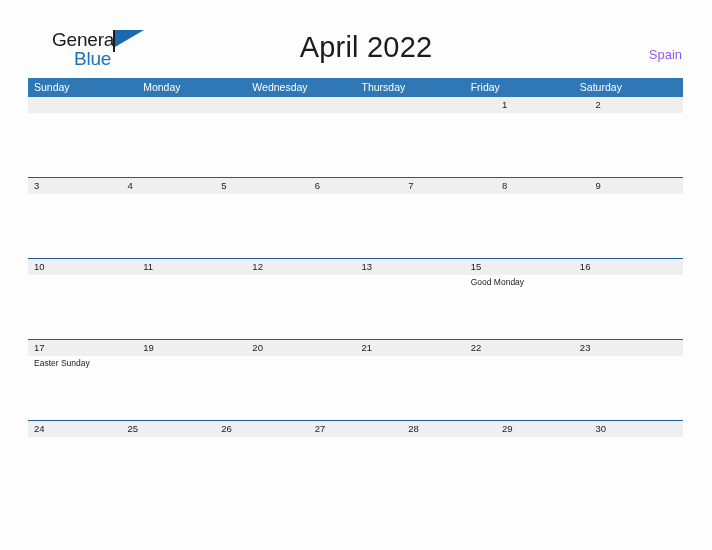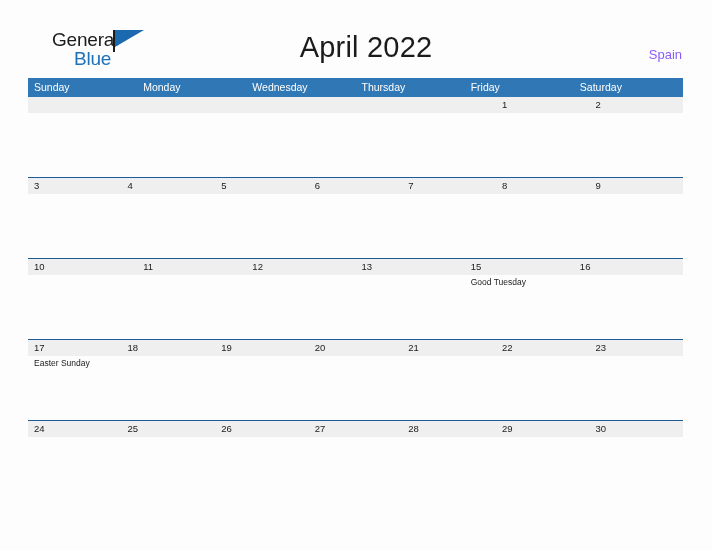--- a/index.html
+++ b/index.html
@@ -290,41 +290,37 @@
         <div class="day">
           <div class="day-num">12</div>
           <div class="day-event"></div>
         </div>
         <div class="day">
           <div class="day-num">13</div>
           <div class="day-event"></div>
         </div>
         <div class="day">
           <div class="day-num">15</div>
-          <div class="day-event">Good Tuesday</div>
+          <div class="day-event">Good Monday</div>
         </div>
         <div class="day">
           <div class="day-num">16</div>
           <div class="day-event"></div>
         </div>
       </div>
     </div>
 
     <div class="week">
       <div class="band"></div>
       <div class="days">
         <div class="day">
           <div class="day-num">17</div>
           <div class="day-event">Easter Sunday</div>
         </div>
         <div class="day">
-          <div class="day-num">18</div>
-          <div class="day-event"></div>
-        </div>
-        <div class="day">
           <div class="day-num">19</div>
           <div class="day-event"></div>
         </div>
         <div class="day">
           <div class="day-num">20</div>
           <div class="day-event"></div>
         </div>
         <div class="day">
           <div class="day-num">21</div>
           <div class="day-event"></div>

